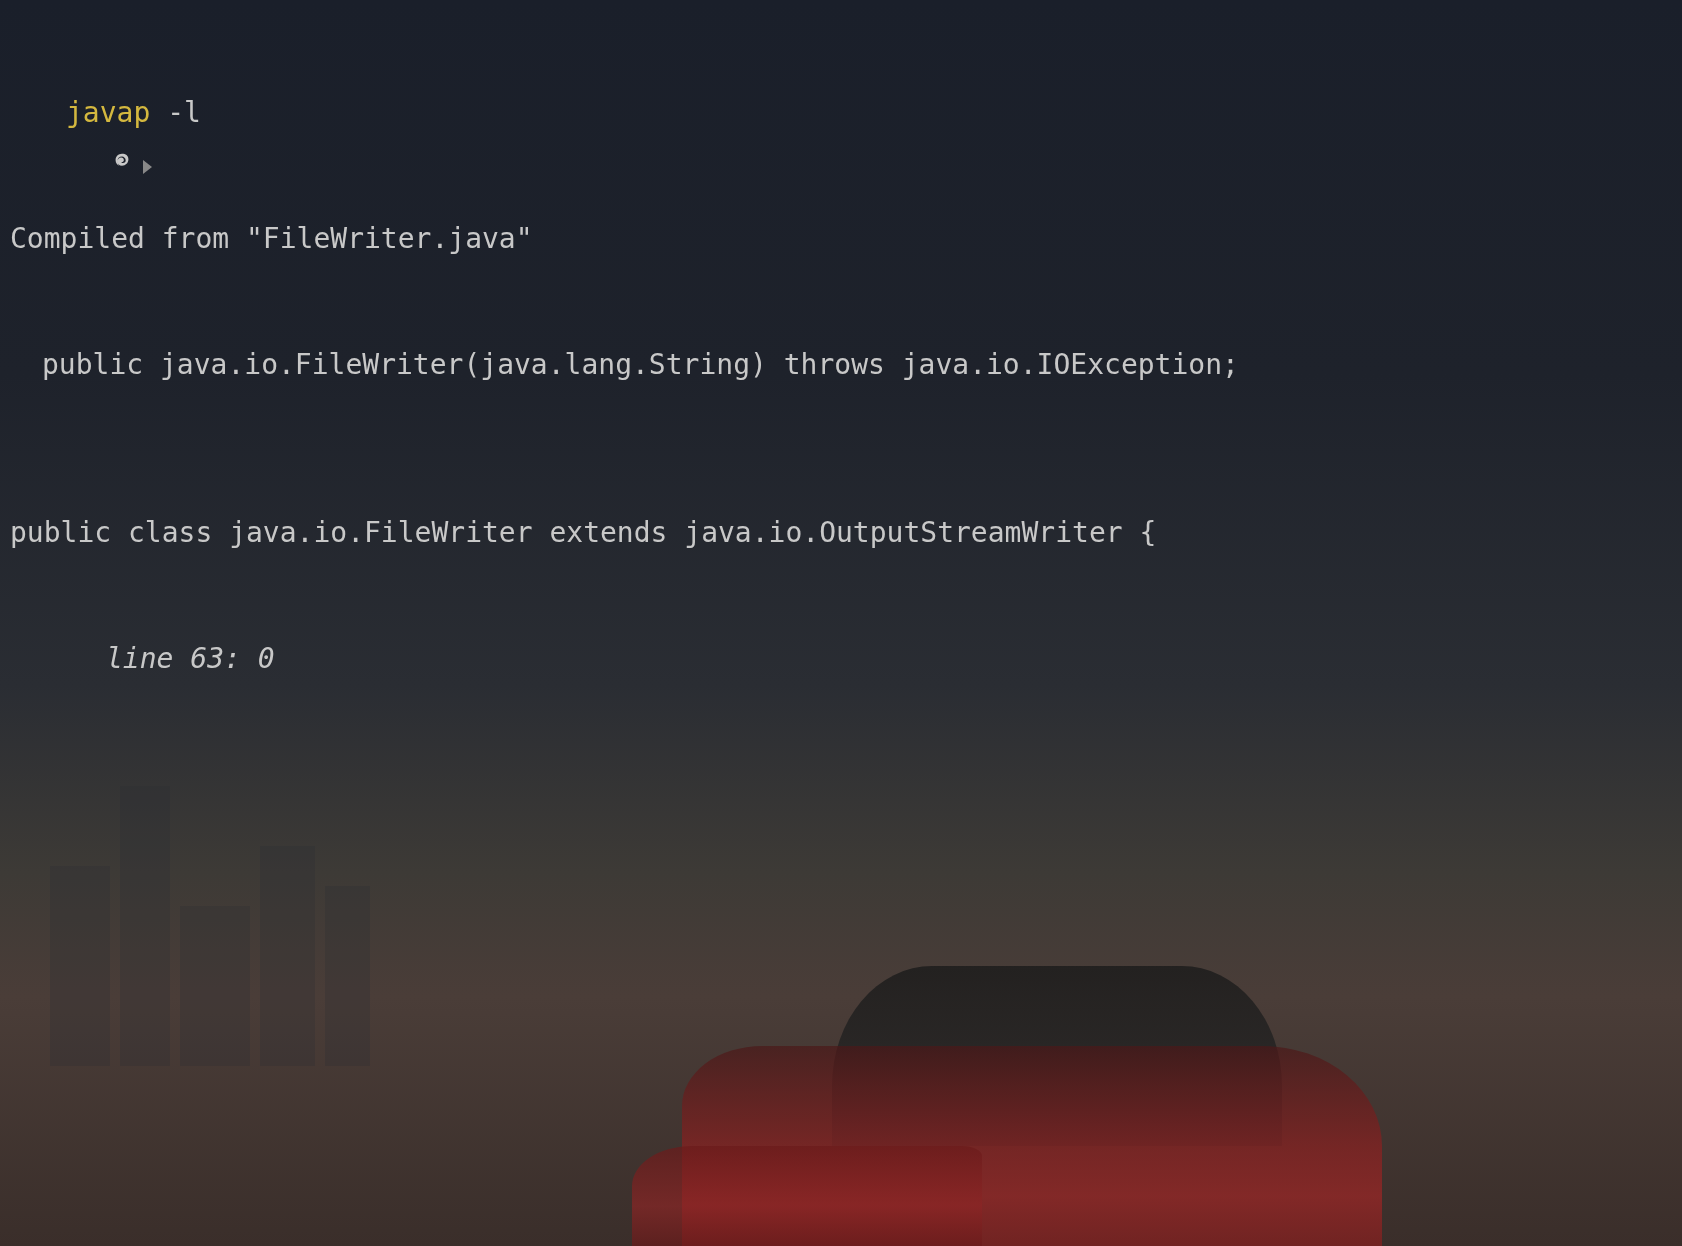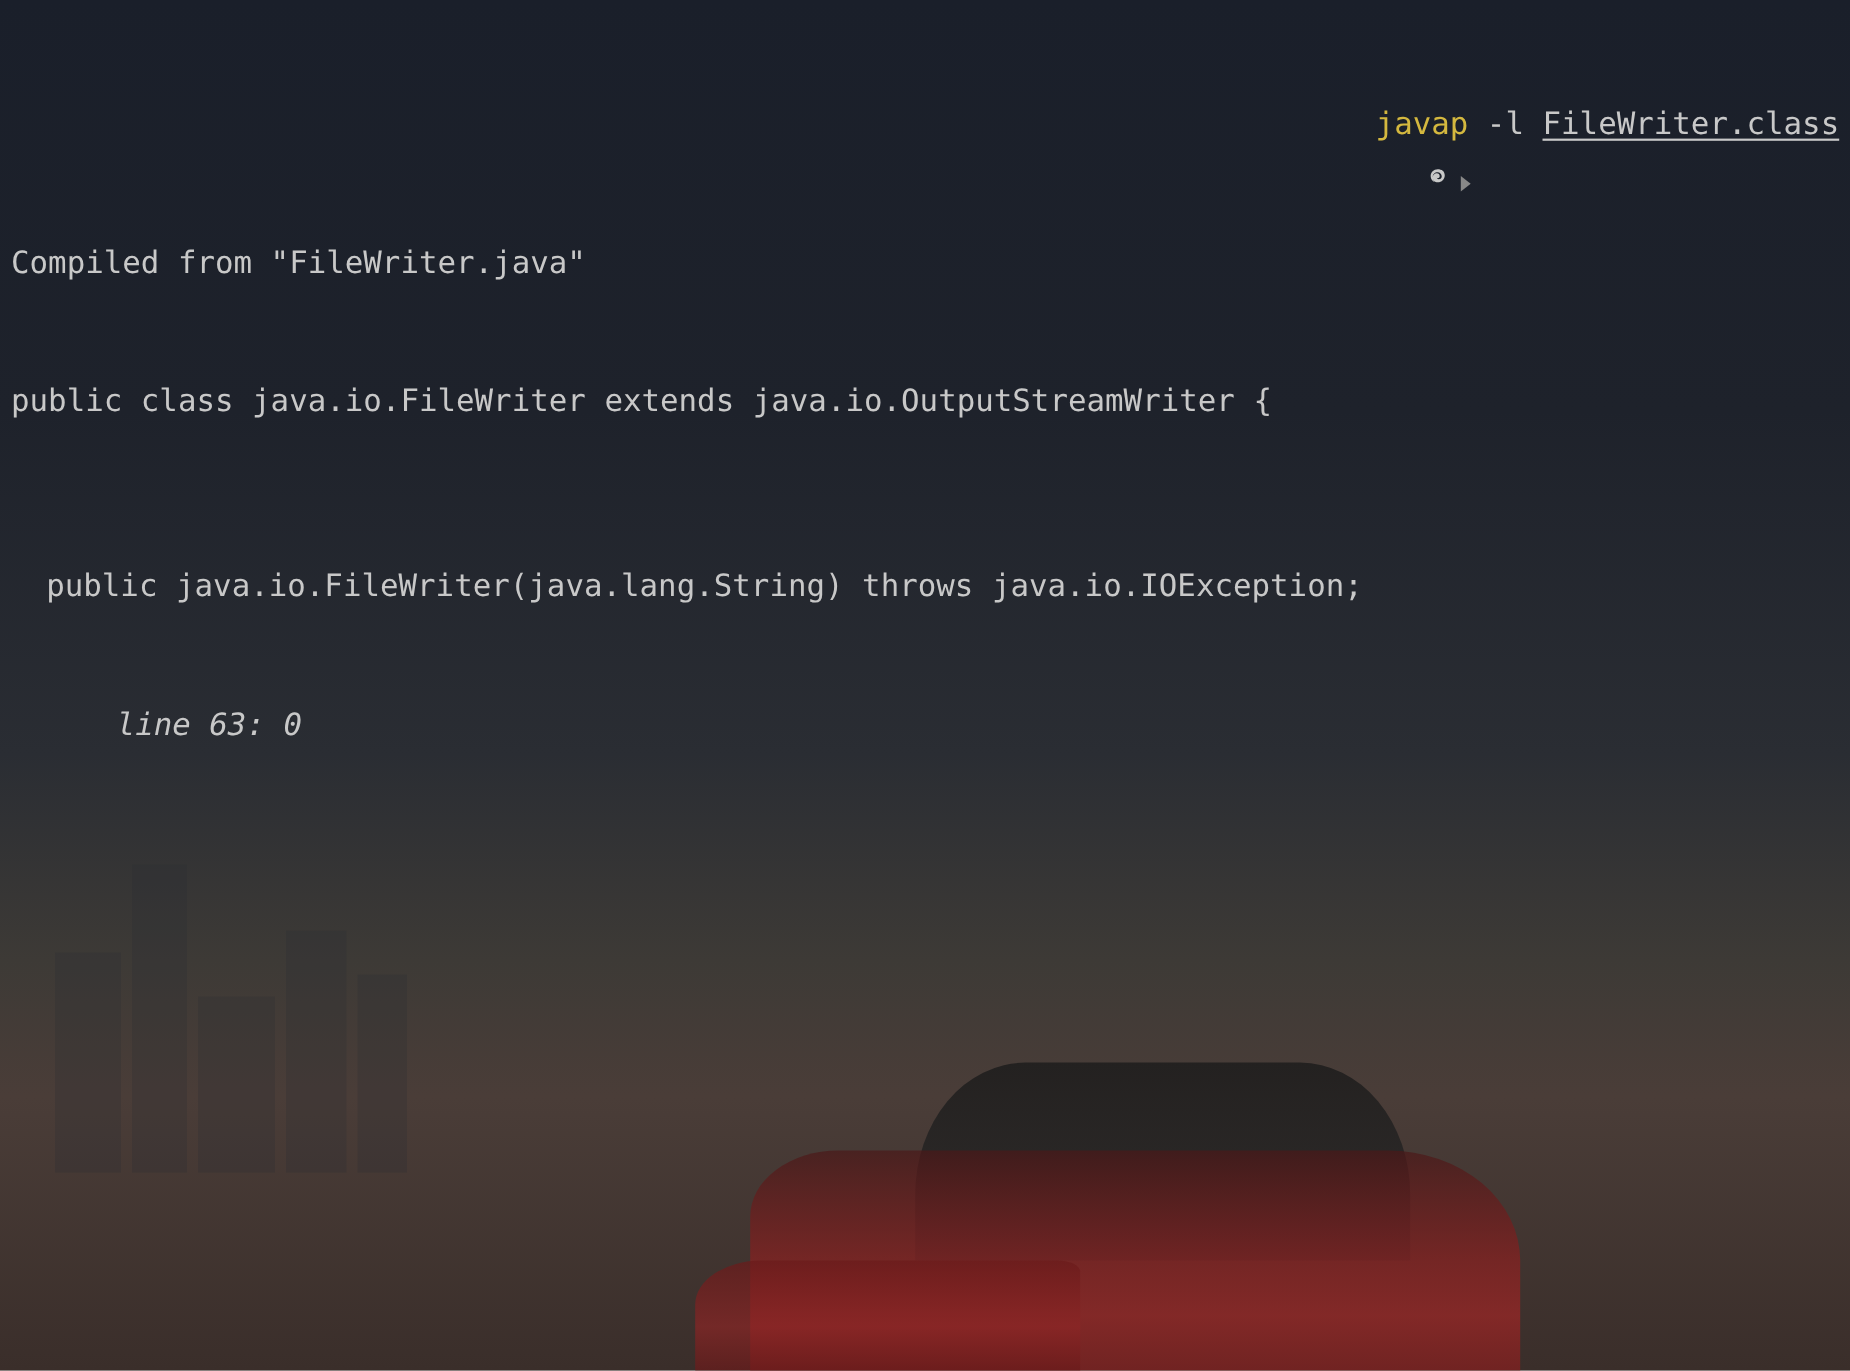--- a/index.html
+++ b/index.html
@@ -84,21 +84,20 @@
       position: relative;
       z-index: 10;
       padding: 8px 10px;
       line-height: 1.50;
       white-space: pre;
     }
     .prompt-line {
       display: flex;
       align-items: center;
       gap: 0;
-      justify-content: flex-end;
     }
     .debian-icon {
       display: inline-block;
       width: 22px;
       height: 22px;
       margin-right: 8px;
       vertical-align: middle;
     }
     .arrow-icon {
       display: inline-block;
@@ -151,26 +150,26 @@
     <span class="debian-icon">
       <svg viewBox="0 0 24 24" width="22" height="22">
         <path fill="#c8c8c8" d="M12 2C8 2 5 5 5 9c0 3 2 5 4 6-1-1-2-3-2-5 0-3 2-5 5-5 2 0 4 2 4 4 0 2-1 3-3 3-1 0-2-1-2-2 0-1 1-1 1-1s-1 0-1 1c0 0 0 1 1 1 1 0 2-1 2-2 0-2-1-3-3-3-2 0-4 2-4 4 0 3 2 5 5 5 4 0 7-3 7-7 0-4-3-6-7-6z"></path>
       </svg>
     </span>
     <span class="arrow-icon">
       <svg viewBox="0 0 14 18" width="14" height="18">
         <path fill="#888" d="M2 2 L11 9 L2 16 Z"></path>
       </svg>
     </span>
-    <span class="cmd-name">javap</span><span class="cmd-arg"> <span>-l</span> </span><span class="cmd-file">FileWriter.class</span>
+    <span class="cmd-name">javap</span><span class="cmd-arg"> <span>-l</span> </span>
   </div>
   <span class="line output">Compiled from "FileWriter.java"</span>
+  <span class="line output indent1">public java.io.FileWriter(java.lang.String) throws java.io.IOException;</span>
+
   <span class="line output">public class java.io.FileWriter extends java.io.OutputStreamWriter {</span>
-
-  <span class="line output indent1">public java.io.FileWriter(java.lang.String) throws java.io.IOException;</span>
   <span class="line output indent3">line 63: 0</span>
   <div class="blank"></div>
 
   
   
   
   
 
   
   

